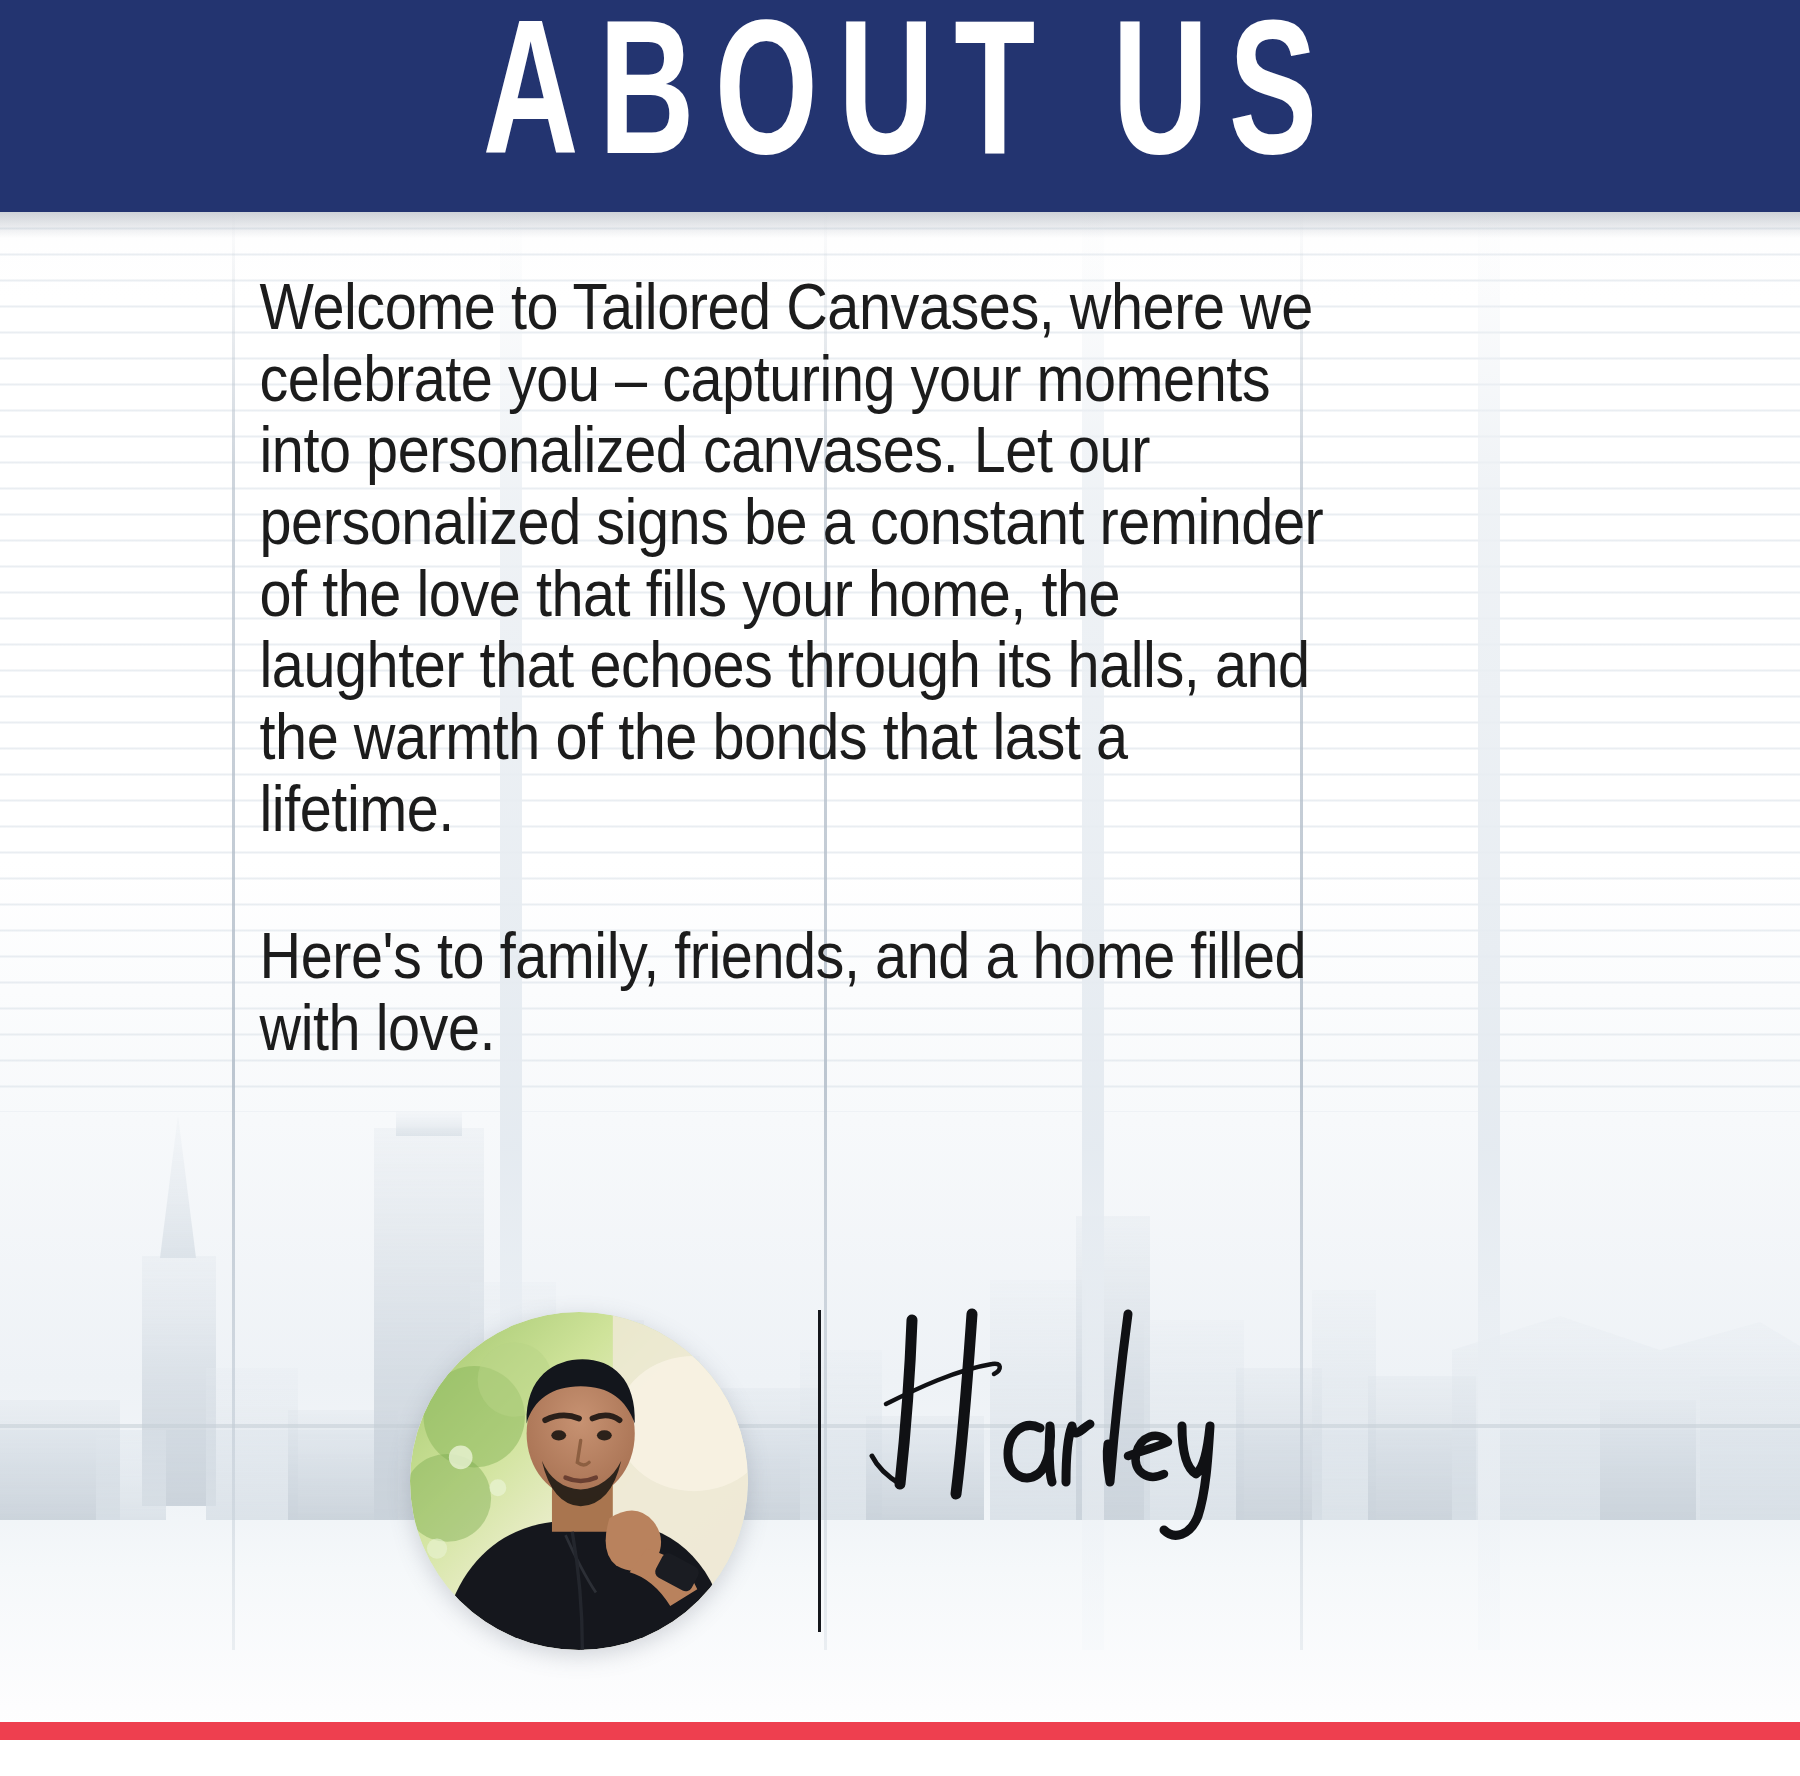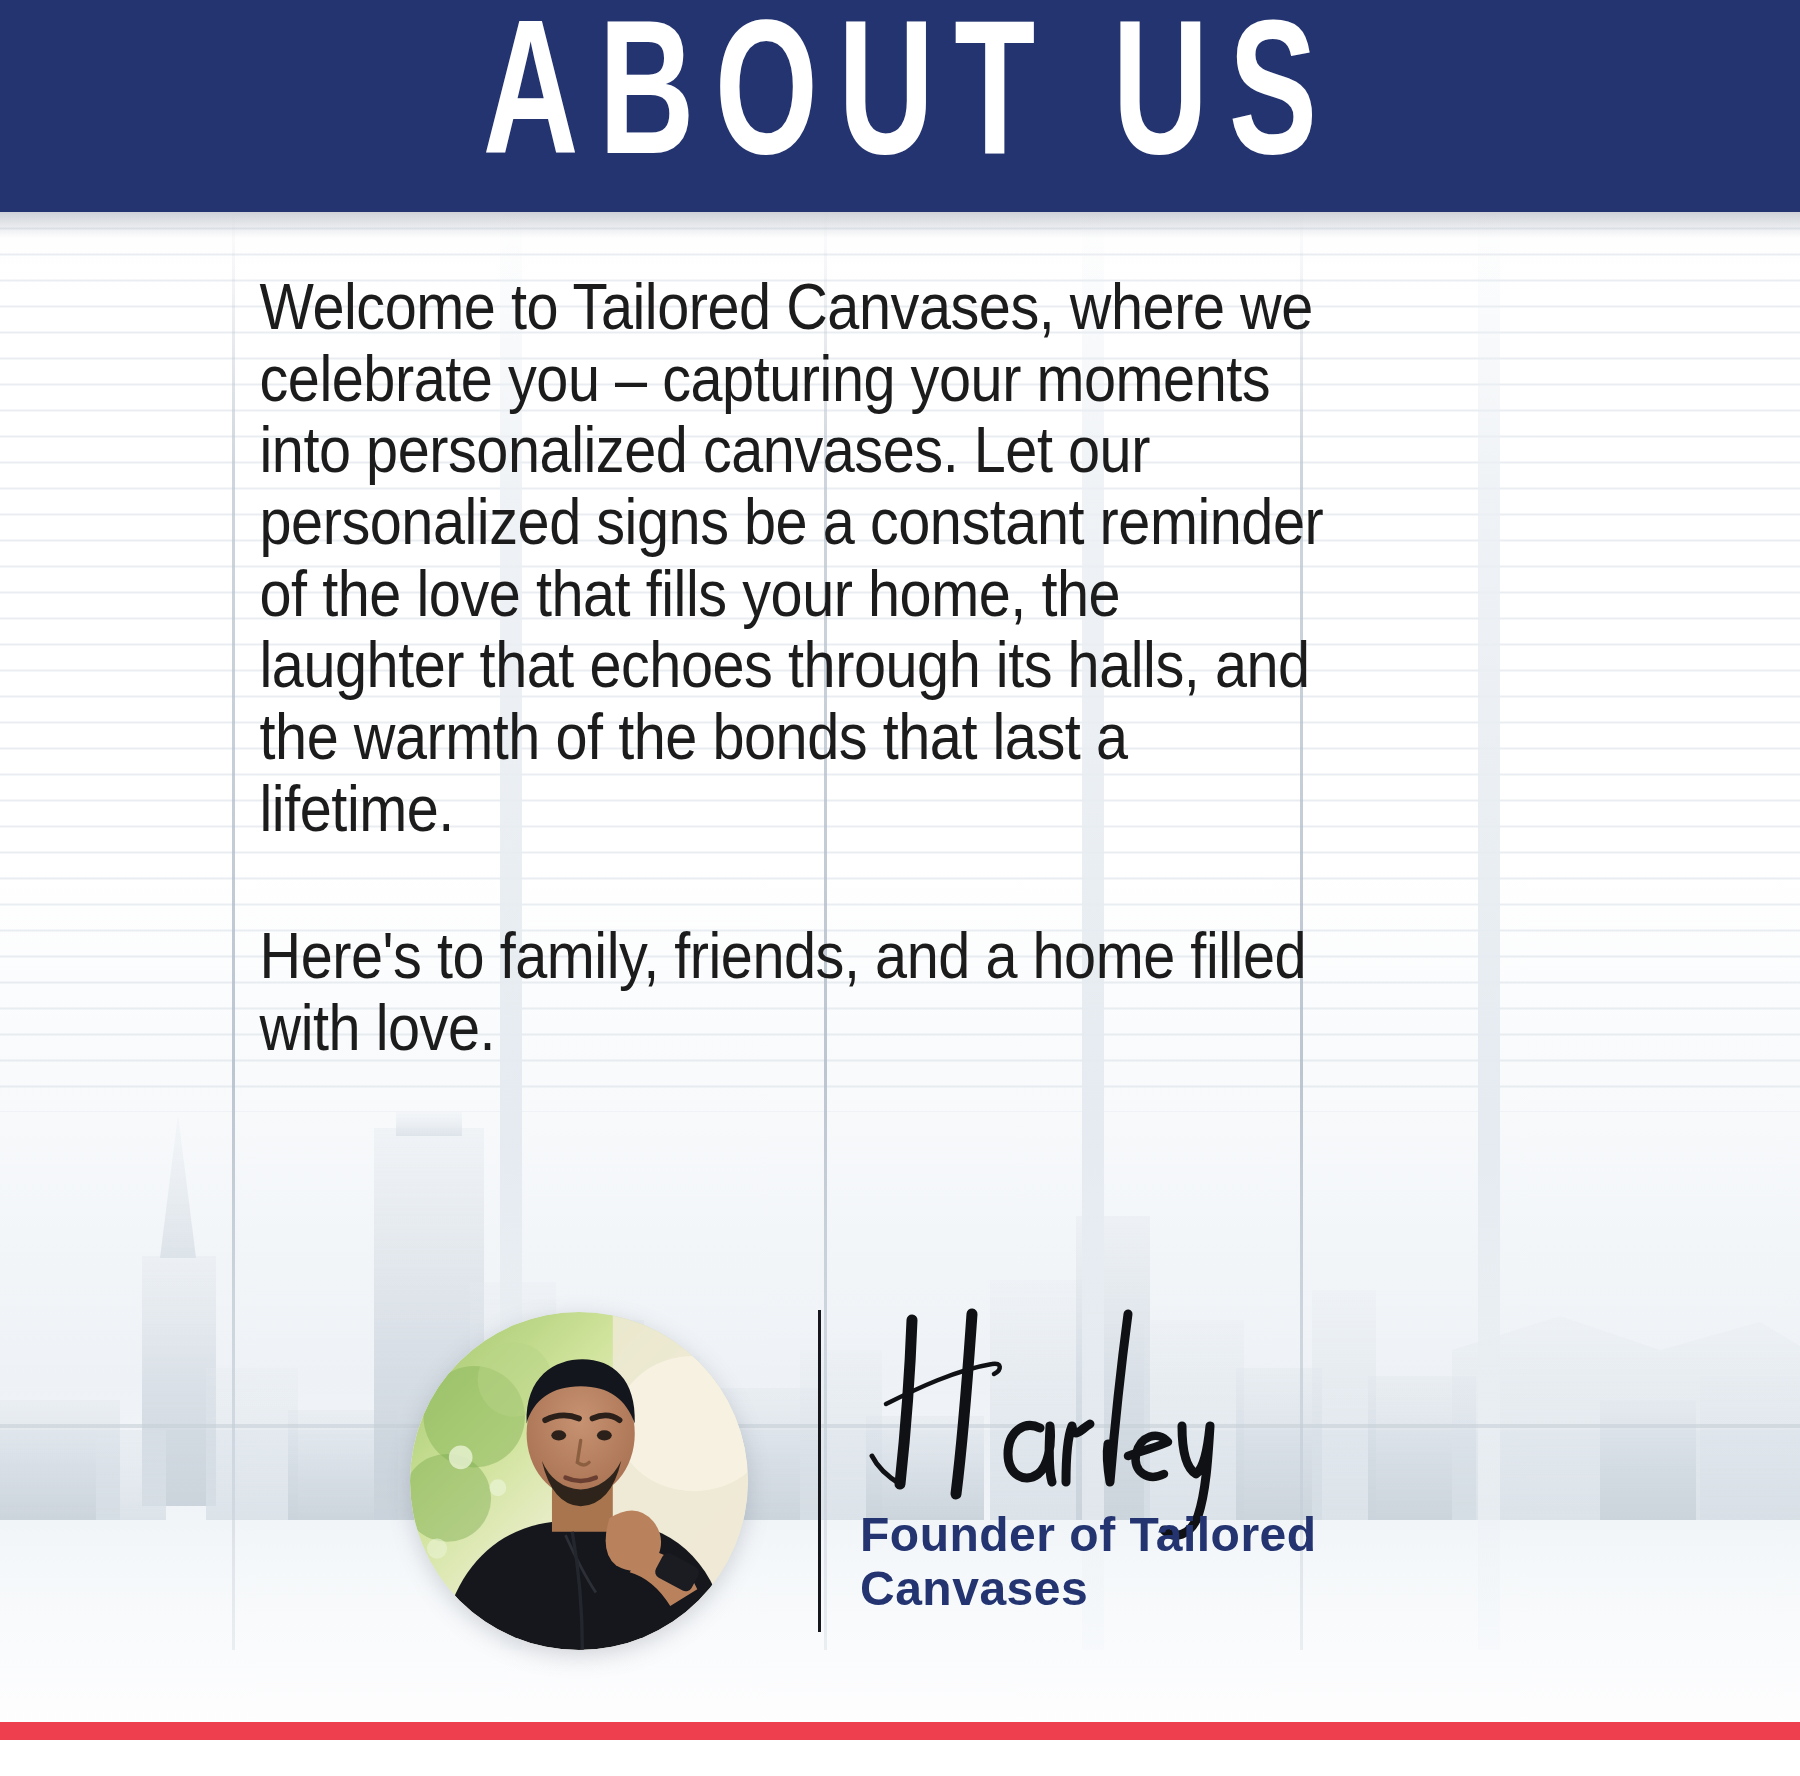--- a/index.html
+++ b/index.html
@@ -399,23 +399,19 @@
 
           <path d="M276 36 C268 96 262 156 258 204 C256 192 254 178 256 166" stroke-width="9"></path>
 
           <path d="M276 178 C292 172 308 168 316 164 C306 152 288 158 284 176 C281 194 296 204 312 196" stroke-width="8.5"></path>
 
           <path d="M330 148 C330 172 334 190 344 196 C352 190 356 168 358 148 C356 180 354 214 346 238 C338 258 322 262 312 252" stroke-width="9"></path>
         </g>
       </svg>
     </div>
 
-    <div class="sig-role">
-      <span>Founder of Tailored</span>
-      <span>Canvases</span>
-    </div>
   </div>
 
   <div class="stripe stripe-top"></div>
   <div class="stripe stripe-gap"></div>
   <div class="stripe stripe-bottom"></div>
 
 </div>
 
 </body></html>

